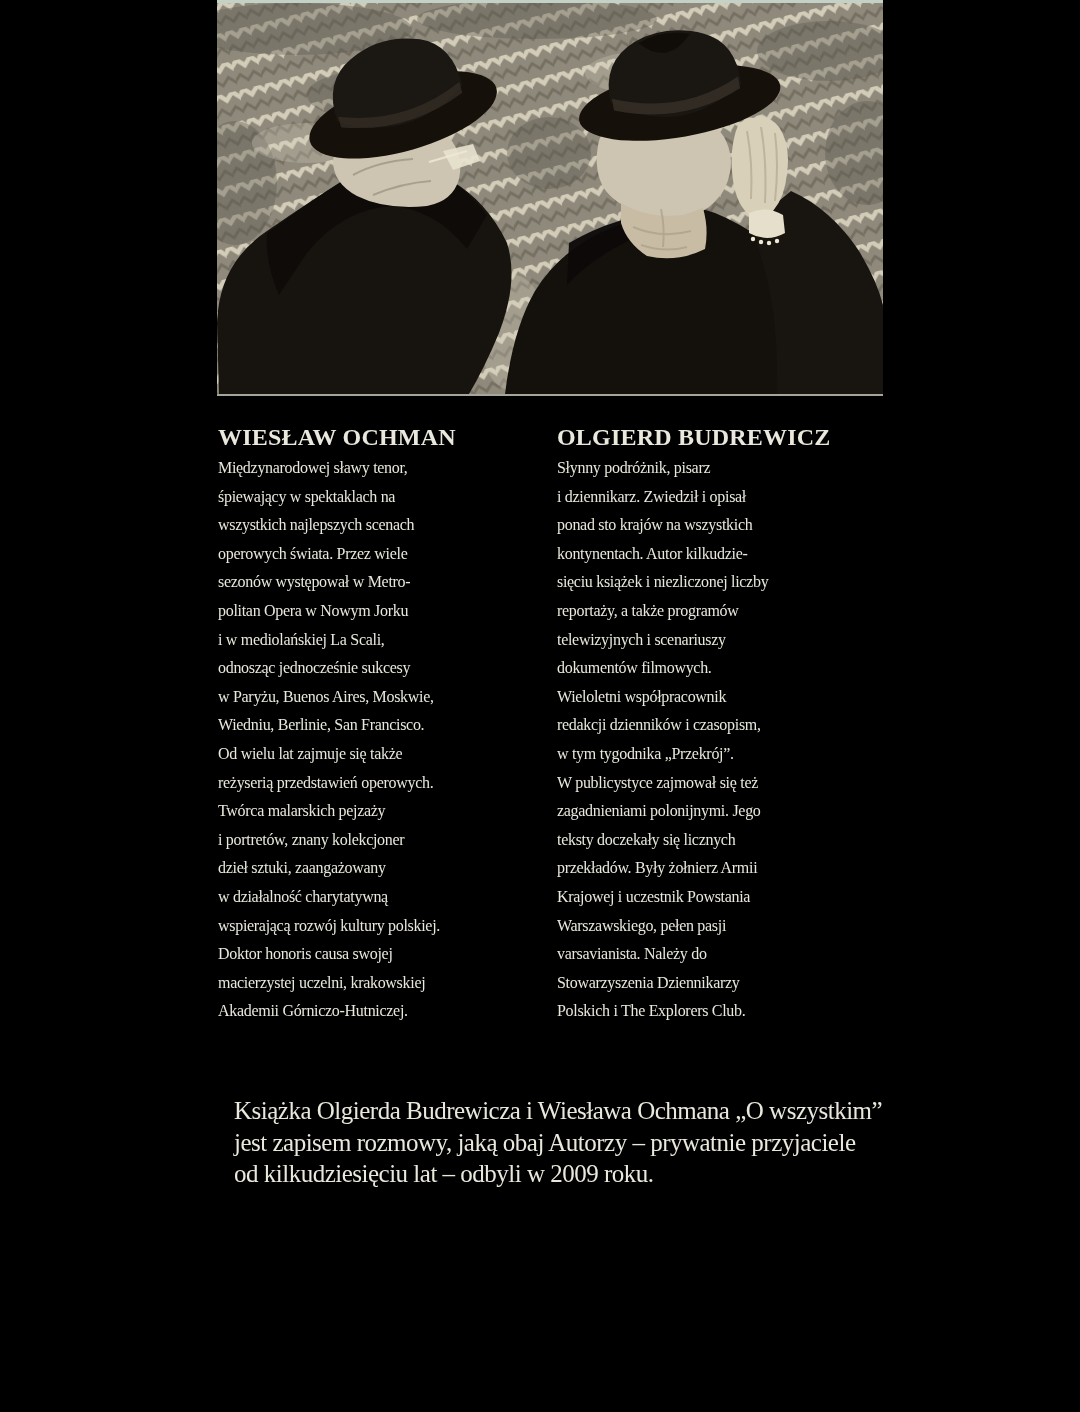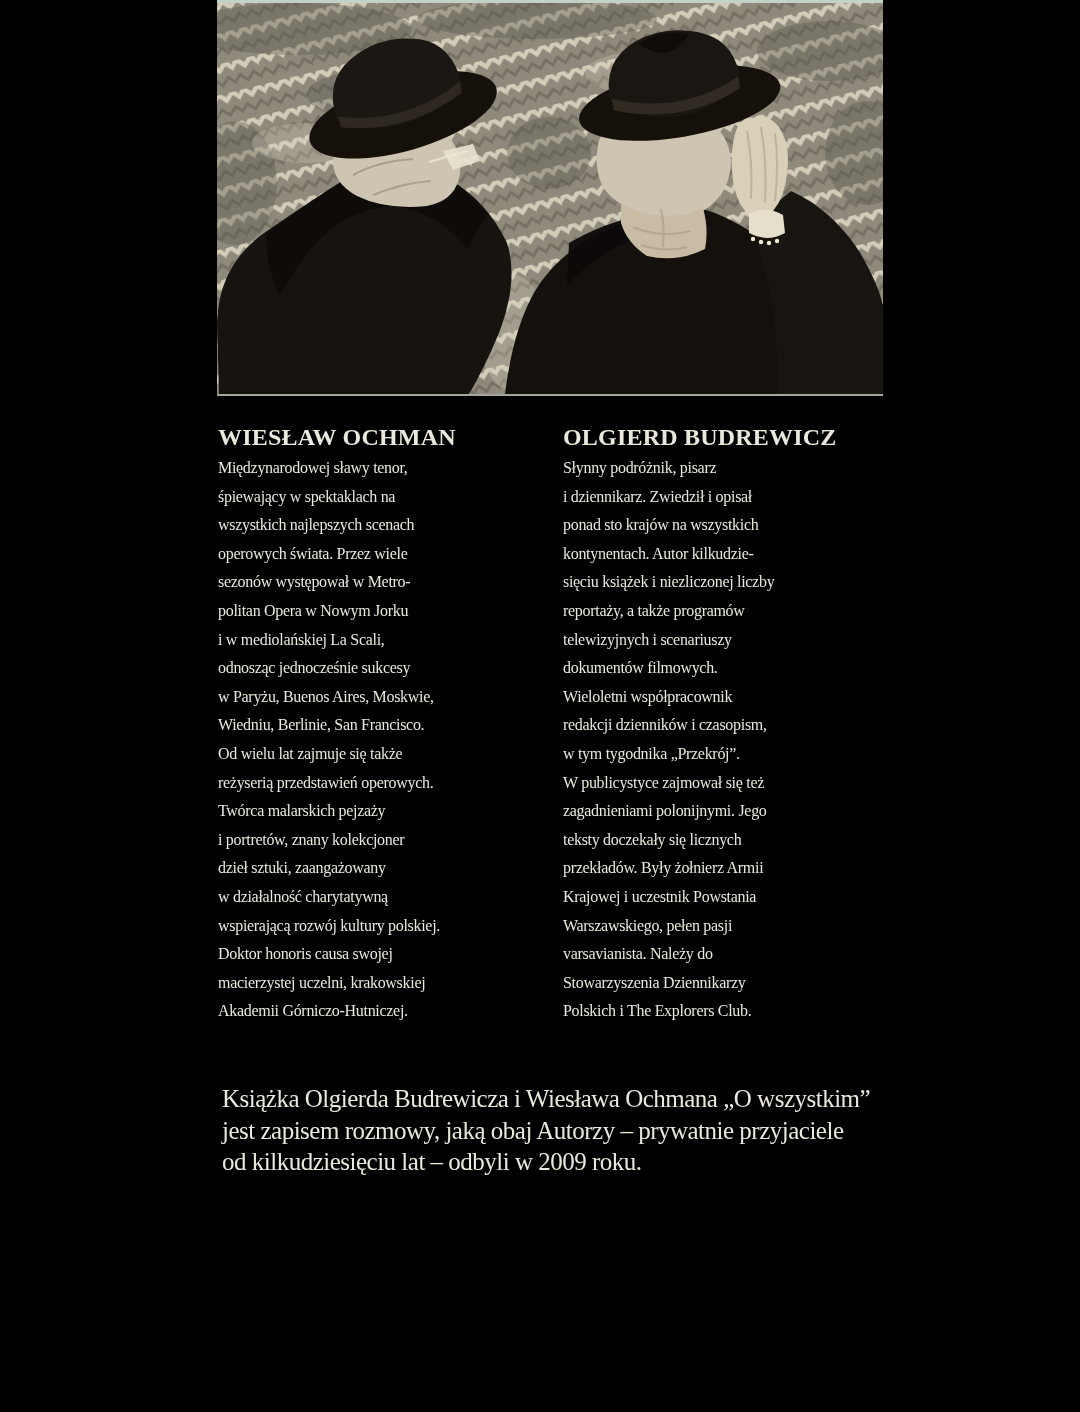--- a/index.html
+++ b/index.html
@@ -27,40 +27,40 @@
     box-sizing: border-box;
     background: var(--photo-bg, #8e897b);
   }
   .photo svg { display: block; width: 100%; height: 100%; }
   .col {
     position: absolute;
     top: 421px;
     color: var(--text-color, #eae8dc);
   }
   .col-left  { left: 218px; }
-  .col-right { left: 557px; margin-left: 6px; }
+  .col-right { left: 557px; }
   .col h2 {
     margin: 0;
     font-size: 24px;
     font-weight: bold;
     line-height: 33px;
     letter-spacing: 0.2px;
     white-space: nowrap;
   }
   .col .bio-body {
     font-size: 16px;
     line-height: 28.6px;
     letter-spacing: -0.3px;
     white-space: pre-line;
   }
   .footer-note {
     position: absolute;
     left: 218px;
     top: 1079px;
-    margin: 4px;
+    margin: 16px;
     color: var(--text-color, #eae8dc);
     font-size: 25px;
     line-height: 31.5px;
     letter-spacing: -0.5px;
     white-space: pre-line;
   }
 </style>
 </head>
 <body>
 

